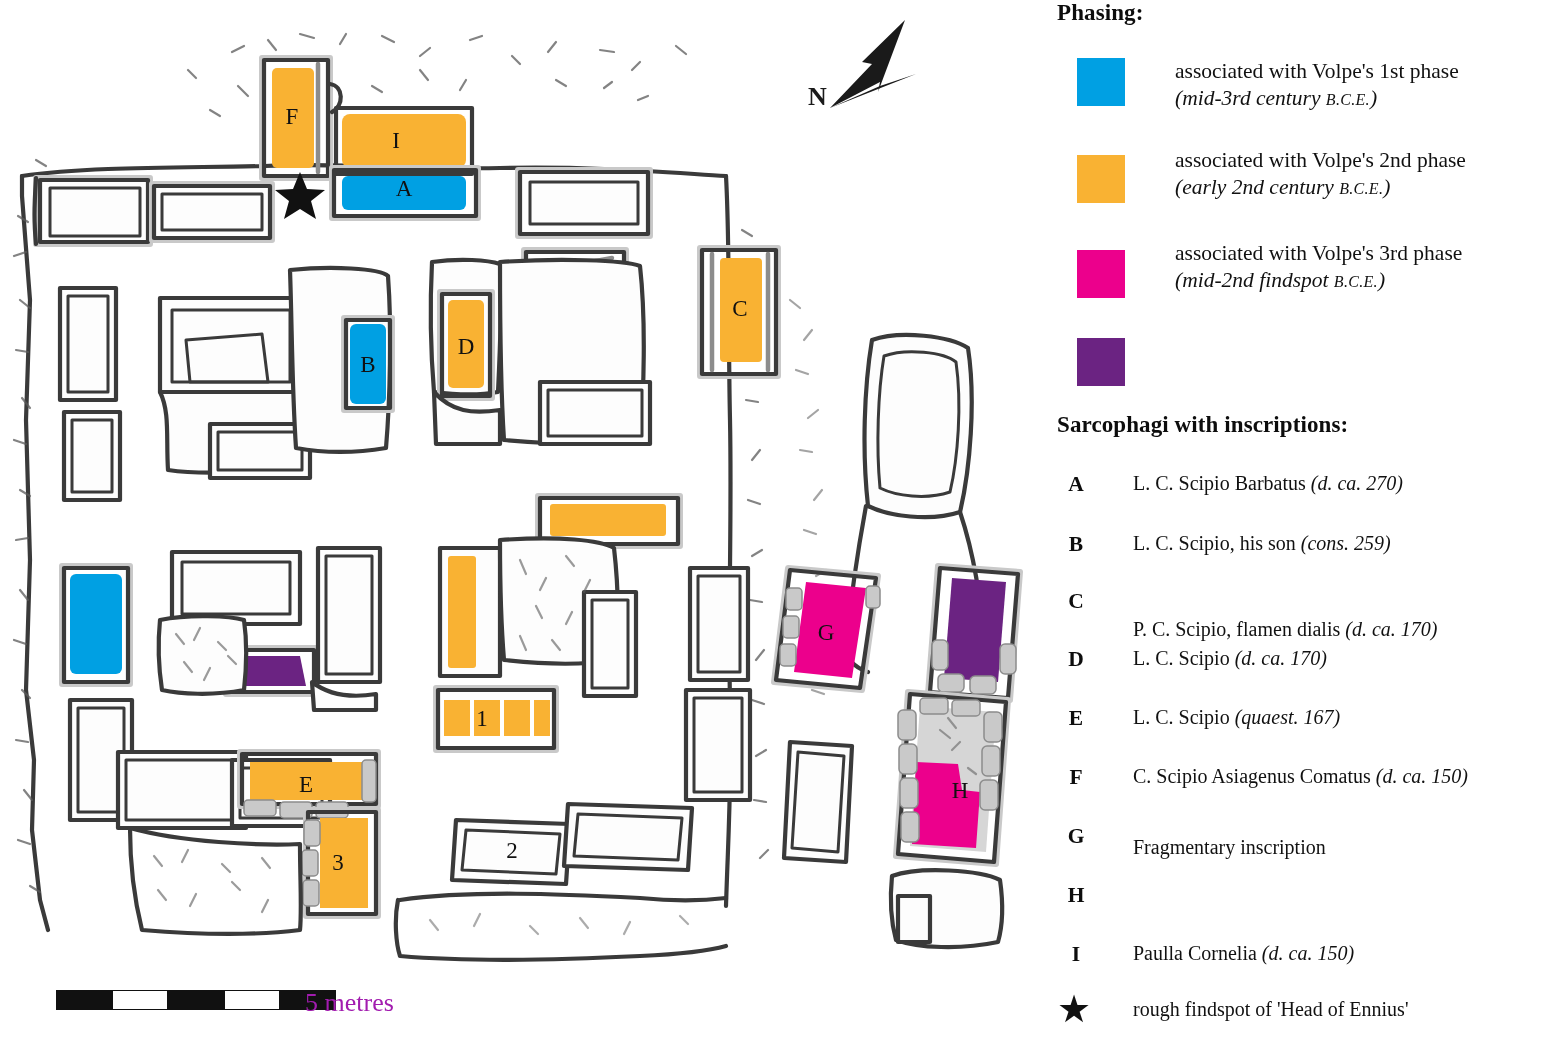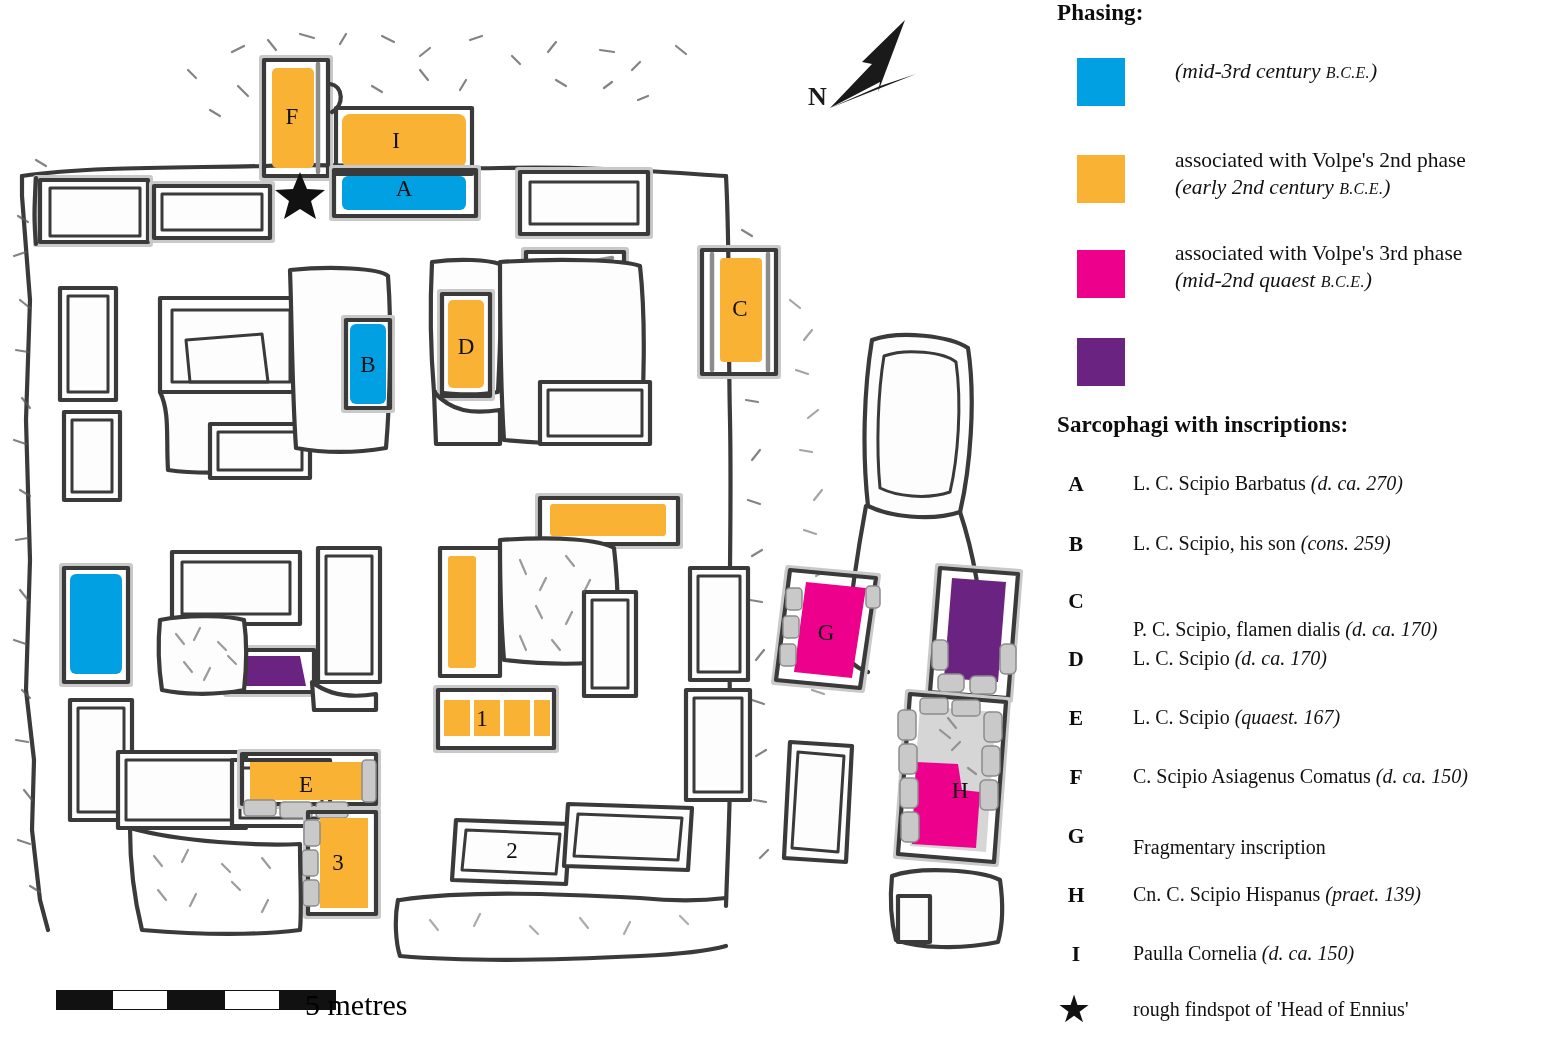--- a/index.html
+++ b/index.html
@@ -87,22 +87,22 @@
   }
   .scale-seg {
     position: absolute;
     top: 0; height: 20px;
     border: 1.5px solid #111;
     box-sizing: border-box;
   }
   #scale-label {
     position: absolute;
     left: 305px; top: 988px;
-    font-size: 30px;
-    color: #000000;
+    font-size: 26px;
+    color: #a21caf;
     white-space: nowrap;
   }
   #north-label {
     position: absolute;
     left: 808px; top: 82px;
     font-size: 26px;
     font-weight: bold;
     color: #1a1a1a;
   }
 </style>
@@ -557,33 +557,34 @@
   <div class="scale-seg" style="left:224px; width:56px; background:#111;"></div>
 </div>
 <div id="scale-label">5 metres</div>
 
 <div id="legend-panel">
 
   <div class="panel-heading" style="left:12px; top:0px;">Phasing:</div>
 
   <div class="swatch" style="left:32px; top:58px; background:#00a0e3;"></div>
   <div class="legend-text" style="top:58px;">
+    <div>associated with Volpe's 1st phase</div>
     <div class="ital"><span>(mid-3rd century </span><span class="sc">B.C.E.</span><span>)</span></div>
   </div>
 
   <div class="swatch" style="left:32px; top:155px; background:#f9b233;"></div>
   <div class="legend-text" style="top:147px;">
     <div>associated with Volpe's 2nd phase</div>
     <div class="ital"><span>(early 2nd century </span><span class="sc">B.C.E.</span><span>)</span></div>
   </div>
 
   <div class="swatch" style="left:32px; top:250px; background:#ec008c;"></div>
   <div class="legend-text" style="top:240px;">
     <div>associated with Volpe's 3rd phase</div>
-    <div class="ital"><span>(mid-2nd quaest </span><span class="sc">B.C.E.</span><span>)</span></div>
+    <div class="ital"><span>(mid-2nd findspot </span><span class="sc">B.C.E.</span><span>)</span></div>
   </div>
 
   <div class="swatch" style="left:32px; top:338px; background:#6b2382;"></div>
 
   <div class="panel-heading" style="left:12px; top:412px;">Sarcophagi with inscriptions:</div>
 
   <div class="sarc-letter" style="top:472px;">A</div>
   <div class="sarc-name" style="top:472px;"><span>L. C. Scipio Barbatus </span><i>(d. ca. 270)</i></div>
 
   <div class="sarc-letter" style="top:532px;">B</div>
@@ -598,20 +599,19 @@
   <div class="sarc-letter" style="top:706px;">E</div>
   <div class="sarc-name" style="top:706px;"><span>L. C. Scipio </span><i>(quaest. 167)</i></div>
 
   <div class="sarc-letter" style="top:765px;">F</div>
   <div class="sarc-name" style="top:765px;"><span>C. Scipio Asiagenus Comatus </span><i>(d. ca. 150)</i></div>
 
   <div class="sarc-letter" style="top:824px;">G</div>
   <div class="sarc-name" style="top:836px;"><span>Fragmentary inscription</span><i></i></div>
 
   <div class="sarc-letter" style="top:883px;">H</div>
-  <div class="sarc-name" style="top:883px;"><span>Cn. C. Scipio Hispanus </span><i>(praet. 139)</i></div>
 
   <div class="sarc-letter" style="top:942px;">I</div>
   <div class="sarc-name" style="top:942px;"><span>Paulla Cornelia </span><i>(d. ca. 150)</i></div>
 
   <div class="star-glyph" style="top:990px;">★</div>
   <div class="sarc-name" style="top:998px;">rough findspot of 'Head of Ennius'</div>
 </div>
 
 </body></html>

